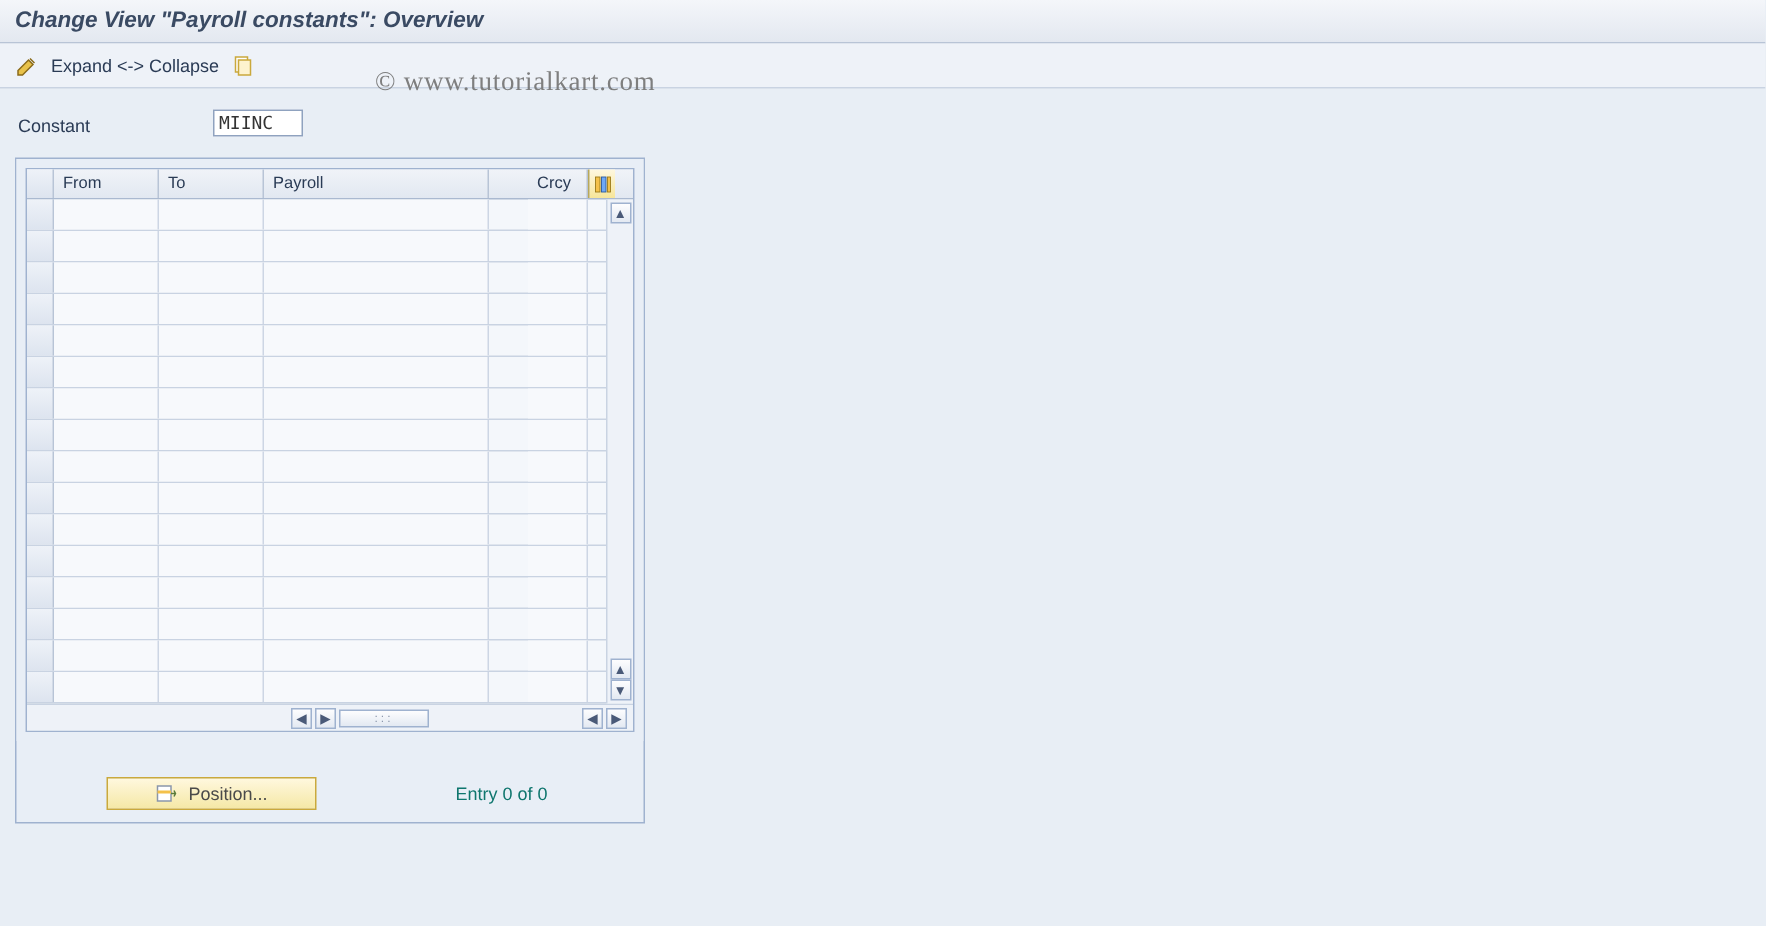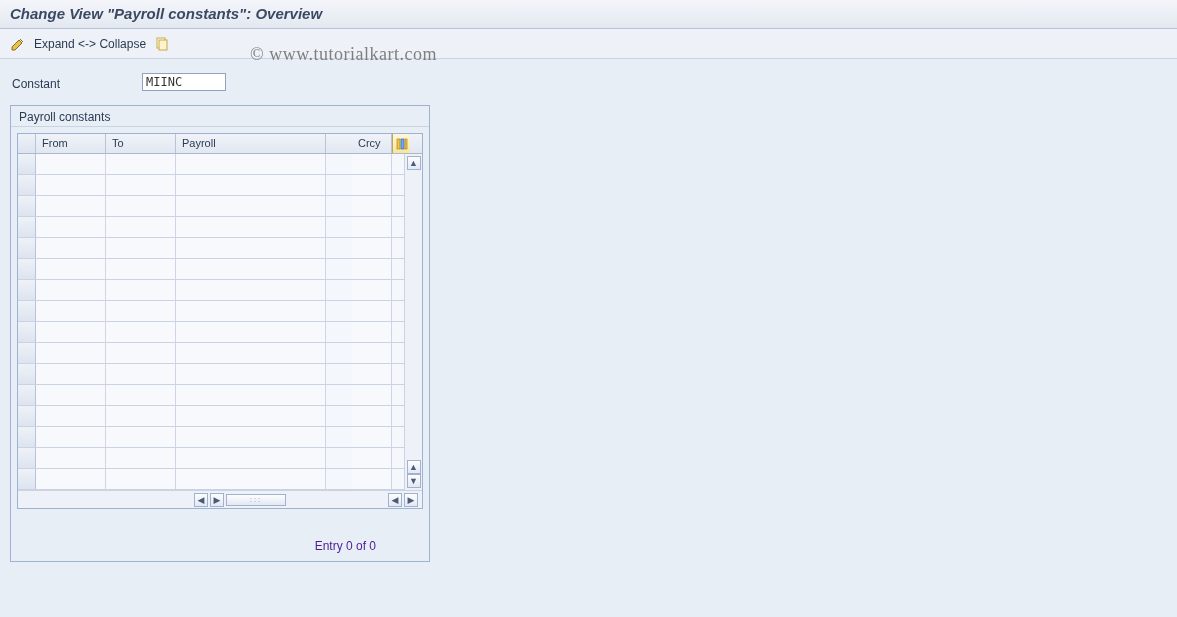--- a/index.html
+++ b/index.html
@@ -42,21 +42,21 @@
     padding: 8px 10px;
   }
   .field-row {
     display:flex;align-items:flex-end;gap:40px;margin:6px 0 14px 2px;
   }
   .field-label { color:#2a3b55; width:90px;}
   .field-input {
     border:1px solid #8fa2bf;
     background:#fff;
     height:18px;
-    width:84px;
+    width:60px;
     font-family:monospace;
     font-size:12px;
     padding:0 3px;
     color:#333;
   }
   .groupbox {
     border:1px solid #9fb2cf;
     background:#e8eef6;
     width:420px;
     padding:0;
@@ -139,21 +139,21 @@
     display:flex;align-items:center;gap:20px;margin-top:24px;padding:0 40px 8px 60px;
   }
   .position-btn{
     width:140px;height:22px;
     border:1px solid #caa93c;
     background:linear-gradient(#fff8de,#f5e8a6);
     display:flex;align-items:center;justify-content:center;gap:8px;
     color:#4a4a4a;font-size:12px;cursor:pointer;
   }
   .pos-icon{width:14px;height:14px;}
-  .entry-text{color:#4c1d95;margin-left:auto;margin-right:13px;}
+  .entry-text{color:#0f766e;margin-left:auto;margin-right:24px;}
   .watermark{
     position:absolute;top:44px;left:250px;color:#737373;font-size:18px;
     font-family:Georgia,serif;opacity:.9;pointer-events:none;letter-spacing:.5px;
   }
 </style>
 </head>
 <body>
 
 <div class="title-bar">Change View "Payroll constants": Overview</div>
 
@@ -176,21 +176,20 @@
 <div class="watermark">© www.tutorialkart.com</div>
 
 <div class="content">
 
   <div class="field-row">
     <span class="field-label">Constant</span>
     <input class="field-input" value="MIINC" style="">
   </div>
 
   <div class="groupbox">
-    <div class="group-title">Payroll constants</div>
     <div class="grid-wrap">
       <div class="grid">
         <div class="grid-header">
           <div class="gh-rowmark"></div>
           <div class="gh-cell col-from">From</div>
           <div class="gh-cell col-to">To</div>
           <div class="gh-cell col-amount">Payroll</div>
           <div class="gh-cell col-crcy">Crcy</div>
           <div class="gh-config">
             <svg width="12" height="12" viewBox="0 0 12 12">
@@ -328,17 +327,27 @@
           <div class="arrow-btn">▶</div>
           <div class="hs-thumb">:::</div>
           <div class="hs-spacer"></div>
           <div class="arrow-btn">◀</div>
           <div class="arrow-btn">▶</div>
         </div>
       </div>
     </div>
 
     <div class="footer-row">
+      <div class="position-btn">
+        <span class="pos-icon">
+          <svg width="14" height="14" viewBox="0 0 14 14">
+              <rect x="1" y="2" width="9" height="10" fill="#fff" stroke="#8a96ab"></rect>
+              <rect x="1" y="5" width="9" height="2" fill="#f4c14a"></rect>
+              <path d="M10 7 L13 7 M12 5 L13 7 L12 9" stroke="#5a7a3a" fill="none"></path>
+            </svg>
+        </span>
+        <span>Position...</span>
+      </div>
       <span class="entry-text">Entry 0 of 0</span>
     </div>
   </div>
 
 </div>
 
 </body></html>

